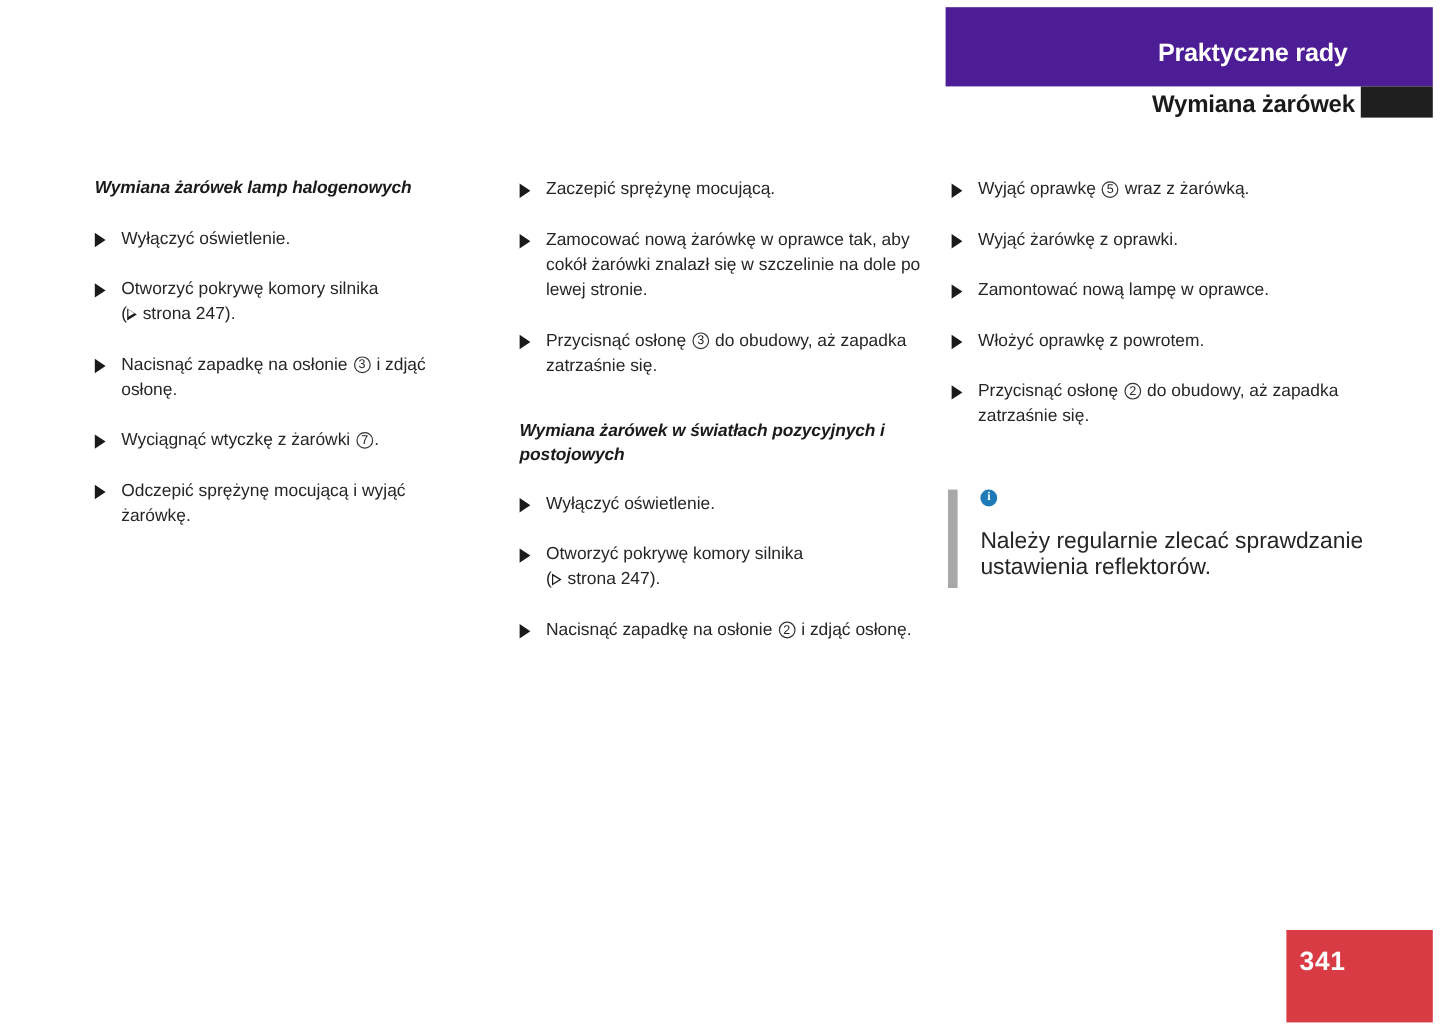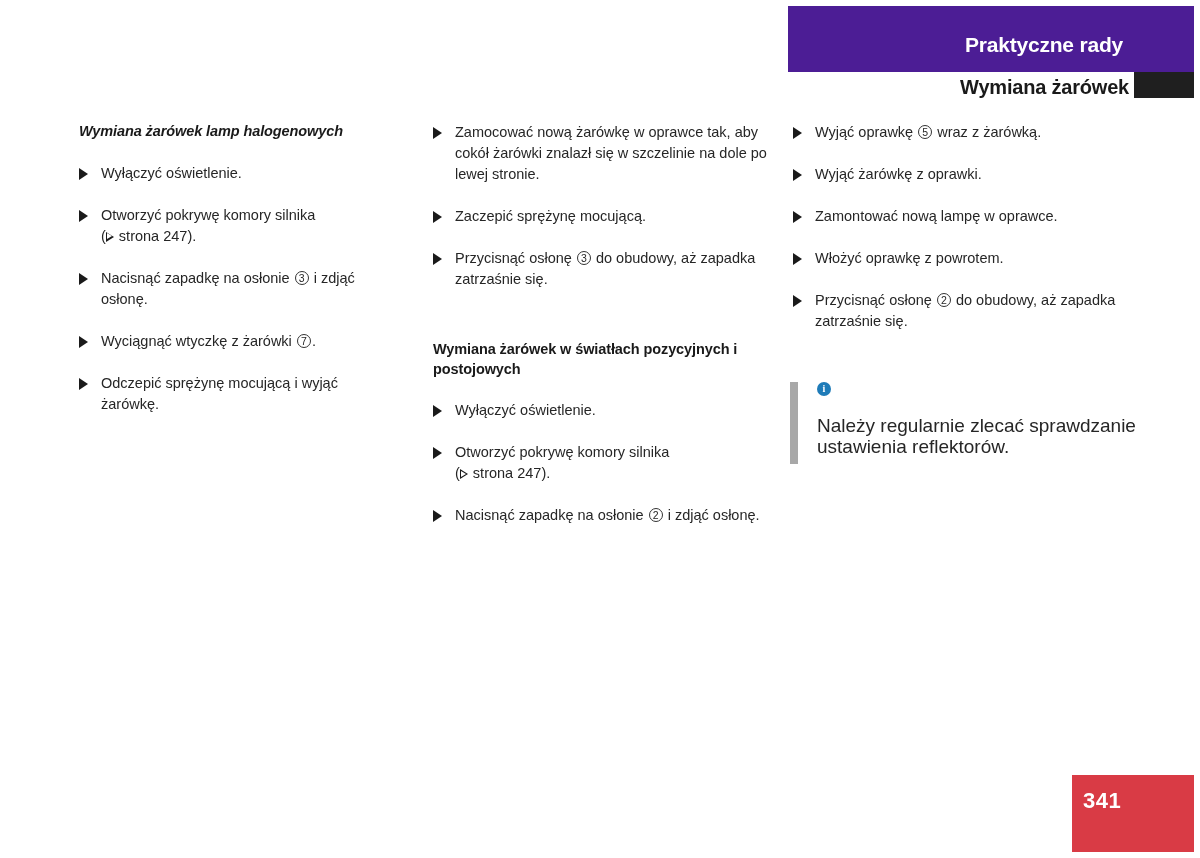--- a/index.html
+++ b/index.html
@@ -52,36 +52,36 @@
     font-size: 20px;
     font-weight: bold;
     color: #1a1a1a;
     letter-spacing: -0.2px;
     white-space: nowrap;
   }
 
   
   .col {
     position: absolute;
-    top: 122px;
+    top: 148px;
   }
   .col-1 { left: 79px;  width: 320px; }
   .col-2 { left: 433px; width: 345px; }
   .col-3 { left: 793px; width: 345px; }
 
   .section-head {
     font-size: 14.5px;
     font-weight: bold;
     line-height: 1.35;
     margin: 0 0 21px 0;
     color: #1a1a1a;
     letter-spacing: -0.1px;
   }
   .section-head.italic { font-style: italic; }
-  .section-head.spaced-top { margin-top: 50px; }
+  .section-head.spaced-top { margin-top: 34px; font-style: italic; }
 
   
   .step {
     position: relative;
     padding-left: 22px;
     margin-bottom: 21px;
     font-size: 14.5px;
     line-height: 21px;
     color: #262626;
   }
@@ -214,22 +214,22 @@
       <div class="step"><span class="tri"></span><span>Wyłączyć oświetlenie.</span></div>
       <div class="step"><span class="tri"></span><span>Otworzyć pokrywę komory silnika</span><br><span>(</span><span class="tri-ref"></span><span> strona 247).</span></div>
       <div class="step"><span class="tri"></span><span>Nacisnąć zapadkę na osłonie </span><span class="circnum">3</span><span> i zdjąć osłonę.</span></div>
       <div class="step"><span class="tri"></span><span>Wyciągnąć wtyczkę z żarówki </span><span class="circnum">7</span><span>.</span></div>
       <div class="step"><span class="tri"></span><span>Odczepić sprężynę mocującą i wyjąć żarówkę.</span></div>
     </div>
 </div>
 
 <div class="col col-2">
   <div id="mid-steps-top">
+      <div class="step"><span class="tri"></span><span>Zaczepić sprężynę mocującą.</span></div>
       <div class="step"><span class="tri"></span><span>Zamocować nową żarówkę w oprawce tak, aby cokół żarówki znalazł się w szczelinie na dole po lewej stronie.</span></div>
-      <div class="step"><span class="tri"></span><span>Zaczepić sprężynę mocującą.</span></div>
       <div class="step"><span class="tri"></span><span>Przycisnąć osłonę </span><span class="circnum">3</span><span> do obudowy, aż zapadka zatrzaśnie się.</span></div>
     </div>
   <div class="section-head spaced-top">Wymiana żarówek w światłach pozycyjnych i postojowych</div>
   <div id="mid-steps-bot">
       <div class="step"><span class="tri"></span><span>Wyłączyć oświetlenie.</span></div>
       <div class="step"><span class="tri"></span><span>Otworzyć pokrywę komory silnika</span><br><span>(</span><span class="tri-ref"></span><span> strona 247).</span></div>
       <div class="step"><span class="tri"></span><span>Nacisnąć zapadkę na osłonie </span><span class="circnum">2</span><span> i zdjąć osłonę.</span></div>
     </div>
 </div>
 

